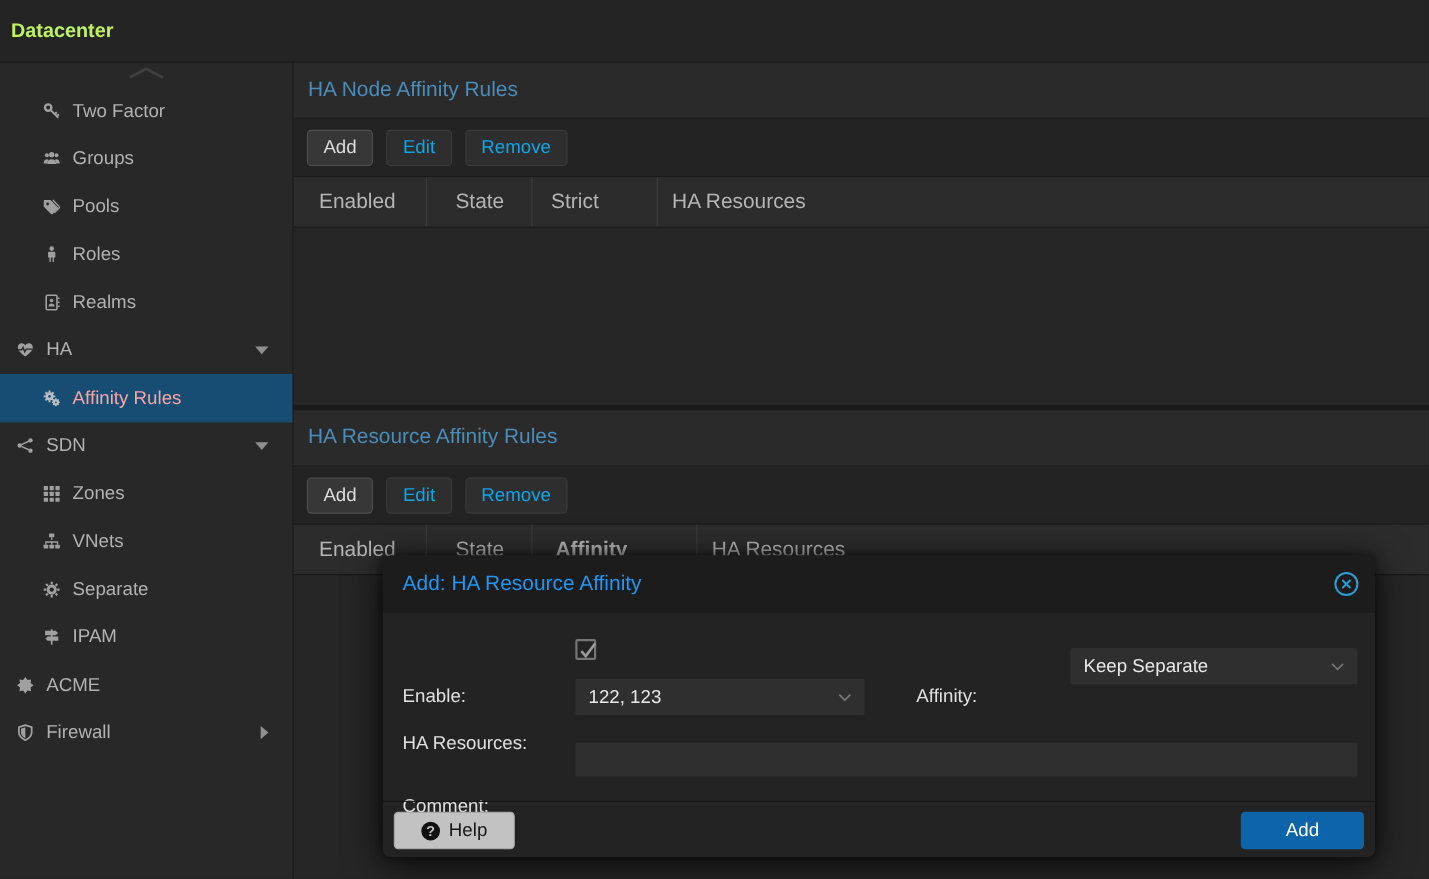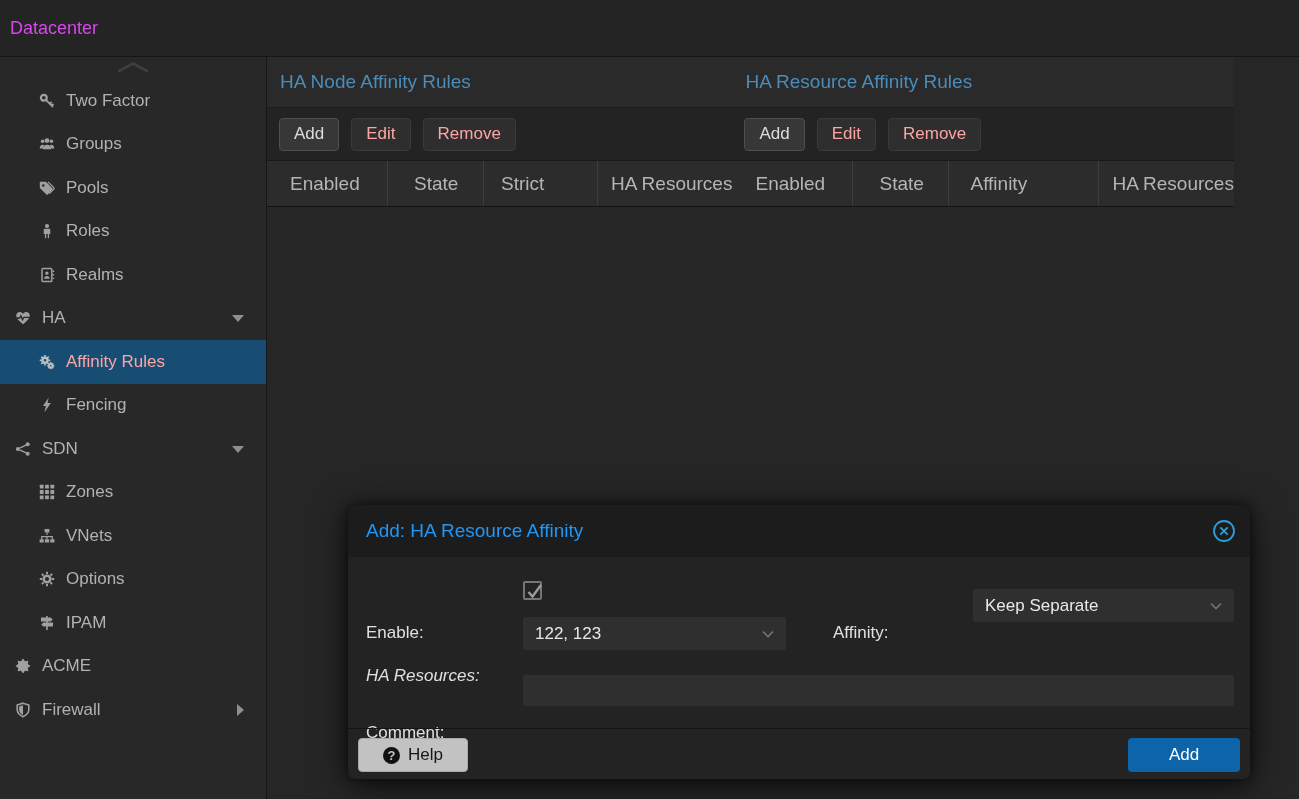--- a/index.html
+++ b/index.html
@@ -2,21 +2,21 @@
 <html><head>
 <meta charset="utf-8">
 <style>
   * { margin:0; padding:0; box-sizing:border-box; }
   html,body { width:1299px; height:799px; overflow:hidden; }
   body { background:#262626; font-family:"Liberation Sans", sans-serif; position:relative; }
 
   
   .topbar { height:57px; background:#242424; border-bottom:1px solid #151515;
             display:flex; align-items:center; padding-left:10px; }
-  .topbar-title { color:#d946ef; font-size:18px; }
+  .topbar-title { color:#bef264; font-size:18px;font-weight:bold; }
 
   
   .layout { display:flex; height:742px; }
 
   
   .sidebar { width:267px; min-width:267px; background:#282828;
              border-right:1px solid #161616; overflow:hidden; }
   .scroll-up { height:22px; display:flex; align-items:center; justify-content:center; }
   .side-item { height:43.5px; display:flex; align-items:center; position:relative;
                color:#b2b2b2; font-size:17px; cursor:pointer; }
@@ -28,37 +28,37 @@
   .side-item.selected .s-icon { color:#b9bec3; }
   .s-icon svg { width:16px; height:16px; display:block; }
   .s-label { white-space:nowrap; }
   .caret { position:absolute; right:22px; top:50%; width:0; height:0; }
   .caret-down  { margin-top:-3px; border-left:6px solid transparent;
                  border-right:6px solid transparent; border-top:7px solid #8f8f8f; }
   .caret-right { margin-top:-6px; border-top:6px solid transparent;
                  border-bottom:6px solid transparent; border-left:7px solid #8f8f8f; }
 
   
-  .content { flex:1; display:flex; flex-direction:row; background:#262626; }
+  .content { flex:1; display:flex; flex-direction:column; background:#262626; }
   .panel-header { height:51px; background:#2a2a2a; border-bottom:1px solid #1d1d1d;
                   display:flex; align-items:center; padding-left:13px; }
   .panel-title { color:#4a8cba; font-size:19px; }
   .toolbar { height:53px; background:#232323; border-bottom:1px solid #191919;
              display:flex; align-items:center; padding-left:12px; }
   .btn { height:33px; padding:0 14px; margin-right:12px; font-size:17px;
          color:#dcdcdc; background:#373737; border:1px solid #4f4f4f;
          border-radius:4px; cursor:pointer; font-family:inherit; }
-  .btn.disabled { color:#fca5a5; background:#2e2e2e; border-color:#3a3a3a; }
+  .btn.disabled { color:#0ea5e9; background:#2e2e2e; border-color:#3a3a3a; }
   .ghead { height:46px; background:#2c2c2c; border-bottom:1px solid #141414; display:flex; }
   .gcell { display:flex; align-items:center; color:#b5b5b5; font-size:19px;
            border-right:1px solid #3d3d3d; cursor:pointer; }
   .gcell.c1 { width:121px; padding-left:23px; }
   .gcell.c2 { width:96px;  padding-left:26px; }
   .p1 .gcell.c3 { width:114px; padding-left:17px; }
-  .p2 .gcell.c3 { width:150px; padding-left:21px; }
+  .p2 .gcell.c3 { width:150px; padding-left:21px;font-weight:bold; }
   .gcell.c4 { flex:1; padding-left:13px; border-right:none; }
   .gbody { background:#262626; }
   .gbody.b1 { height:161px; }
   .gbody.b2 { flex:1; }
   .panel-gap { height:5px; background:#1a1a1a; }
 
   
   .modal { position:absolute; left:348px; top:505px; width:902px; height:274px;
            background:#232323; border-radius:7px; z-index:10;
            box-shadow:0 6px 34px rgba(0,0,0,.72), 0 0 10px rgba(0,0,0,.5); }
@@ -173,28 +173,20 @@
           <span class="s-icon">
             <svg viewBox="0 0 16 16" fill="none" stroke="currentColor">
               <circle cx="6" cy="6.3" r="2.5" stroke-width="2.4"></circle>
               <path stroke-width="1.7" d="M6 1v2M6 9.6v2M.7 6.3h2M9.3 6.3h2M2.3 2.6l1.4 1.4M8.3 8.6l1.4 1.4M9.7 2.6L8.3 4M3.7 8.6L2.3 10"></path>
               <circle cx="11.8" cy="11.7" r="1.8" stroke-width="2"></circle>
               <path stroke-width="1.4" d="M11.8 8.1v1.3M11.8 14v1.3M8.2 11.7h1.3M14.1 11.7h1.3M9.3 9.2l.9.9M13.4 13.3l.9.9M14.3 9.2l-.9.9M10.2 13.3l-.9.9"></path>
             </svg>
           </span>
           <span class="s-label">Affinity Rules</span>
         </div>
-        <div class="side-item level1">
-          <span class="s-icon">
-            <svg viewBox="0 0 16 16" fill="currentColor">
-              <path d="M9.6.8L3.9 9h3l-1.5 6.2L11.9 6H8.6z"></path>
-            </svg>
-          </span>
-          <span class="s-label">Fencing</span>
-        </div>
         <div class="side-item level0">
           <span class="s-icon">
             <svg viewBox="0 0 16 16" fill="currentColor">
               <circle cx="2.9" cy="8" r="2"></circle>
               <circle cx="12.7" cy="3.3" r="2"></circle>
               <circle cx="12.7" cy="12.7" r="2"></circle>
               <path d="M4.5 7.2l6.6-3.1M4.5 8.8l6.6 3.1" stroke="currentColor" stroke-width="1.4"></path>
             </svg>
           </span>
           <span class="s-label">SDN</span>
@@ -228,21 +220,21 @@
           </span>
           <span class="s-label">VNets</span>
         </div>
         <div class="side-item level1">
           <span class="s-icon">
             <svg viewBox="0 0 16 16" fill="none" stroke="currentColor">
               <circle cx="8" cy="8" r="3.3" stroke-width="2.6"></circle>
               <path stroke-width="2" d="M8 .8v2.3M8 12.9v2.3M.8 8h2.3M12.9 8h2.3M2.9 2.9l1.6 1.6M11.5 11.5l1.6 1.6M13.1 2.9l-1.6 1.6M4.5 11.5l-1.6 1.6"></path>
             </svg>
           </span>
-          <span class="s-label">Options</span>
+          <span class="s-label">Separate</span>
         </div>
         <div class="side-item level1">
           <span class="s-icon">
             <svg viewBox="0 0 16 16" fill="currentColor">
               <path d="M2 2.4h9.6l2.2 2-2.2 2H2z"></path>
               <path d="M14 7.6H4.4l-2.2 2 2.2 2H14z"></path>
               <rect x="7.2" y="1" width="1.6" height="14"></rect>
             </svg>
           </span>
           <span class="s-label">IPAM</span>
@@ -332,21 +324,21 @@
   <div class="m-label" style="left:485px; top:76px;">Affinity:</div>
   <div class="m-field" style="left:625px; top:84px; width:261px;">
     <span>Keep Separate</span>
     <span class="chev">
       <svg width="12" height="8" viewBox="0 0 12 8">
           <path d="M1 1.5l5 5 5-5" fill="none" stroke="#757575" stroke-width="1.6"></path>
         </svg>
     </span>
   </div>
 
-  <div class="m-label" style="left:18px; top:119px;font-style:italic;">HA Resources:</div>
+  <div class="m-label" style="left:18px; top:119px;">HA Resources:</div>
   <div class="m-field" style="left:175px; top:112px; width:263px;">
     <span>122, 123</span>
     <span class="chev">
       <svg width="12" height="8" viewBox="0 0 12 8">
           <path d="M1 1.5l5 5 5-5" fill="none" stroke="#757575" stroke-width="1.6"></path>
         </svg>
     </span>
   </div>
 
   <div class="m-label" style="left:18px; top:176px;">Comment:</div>

